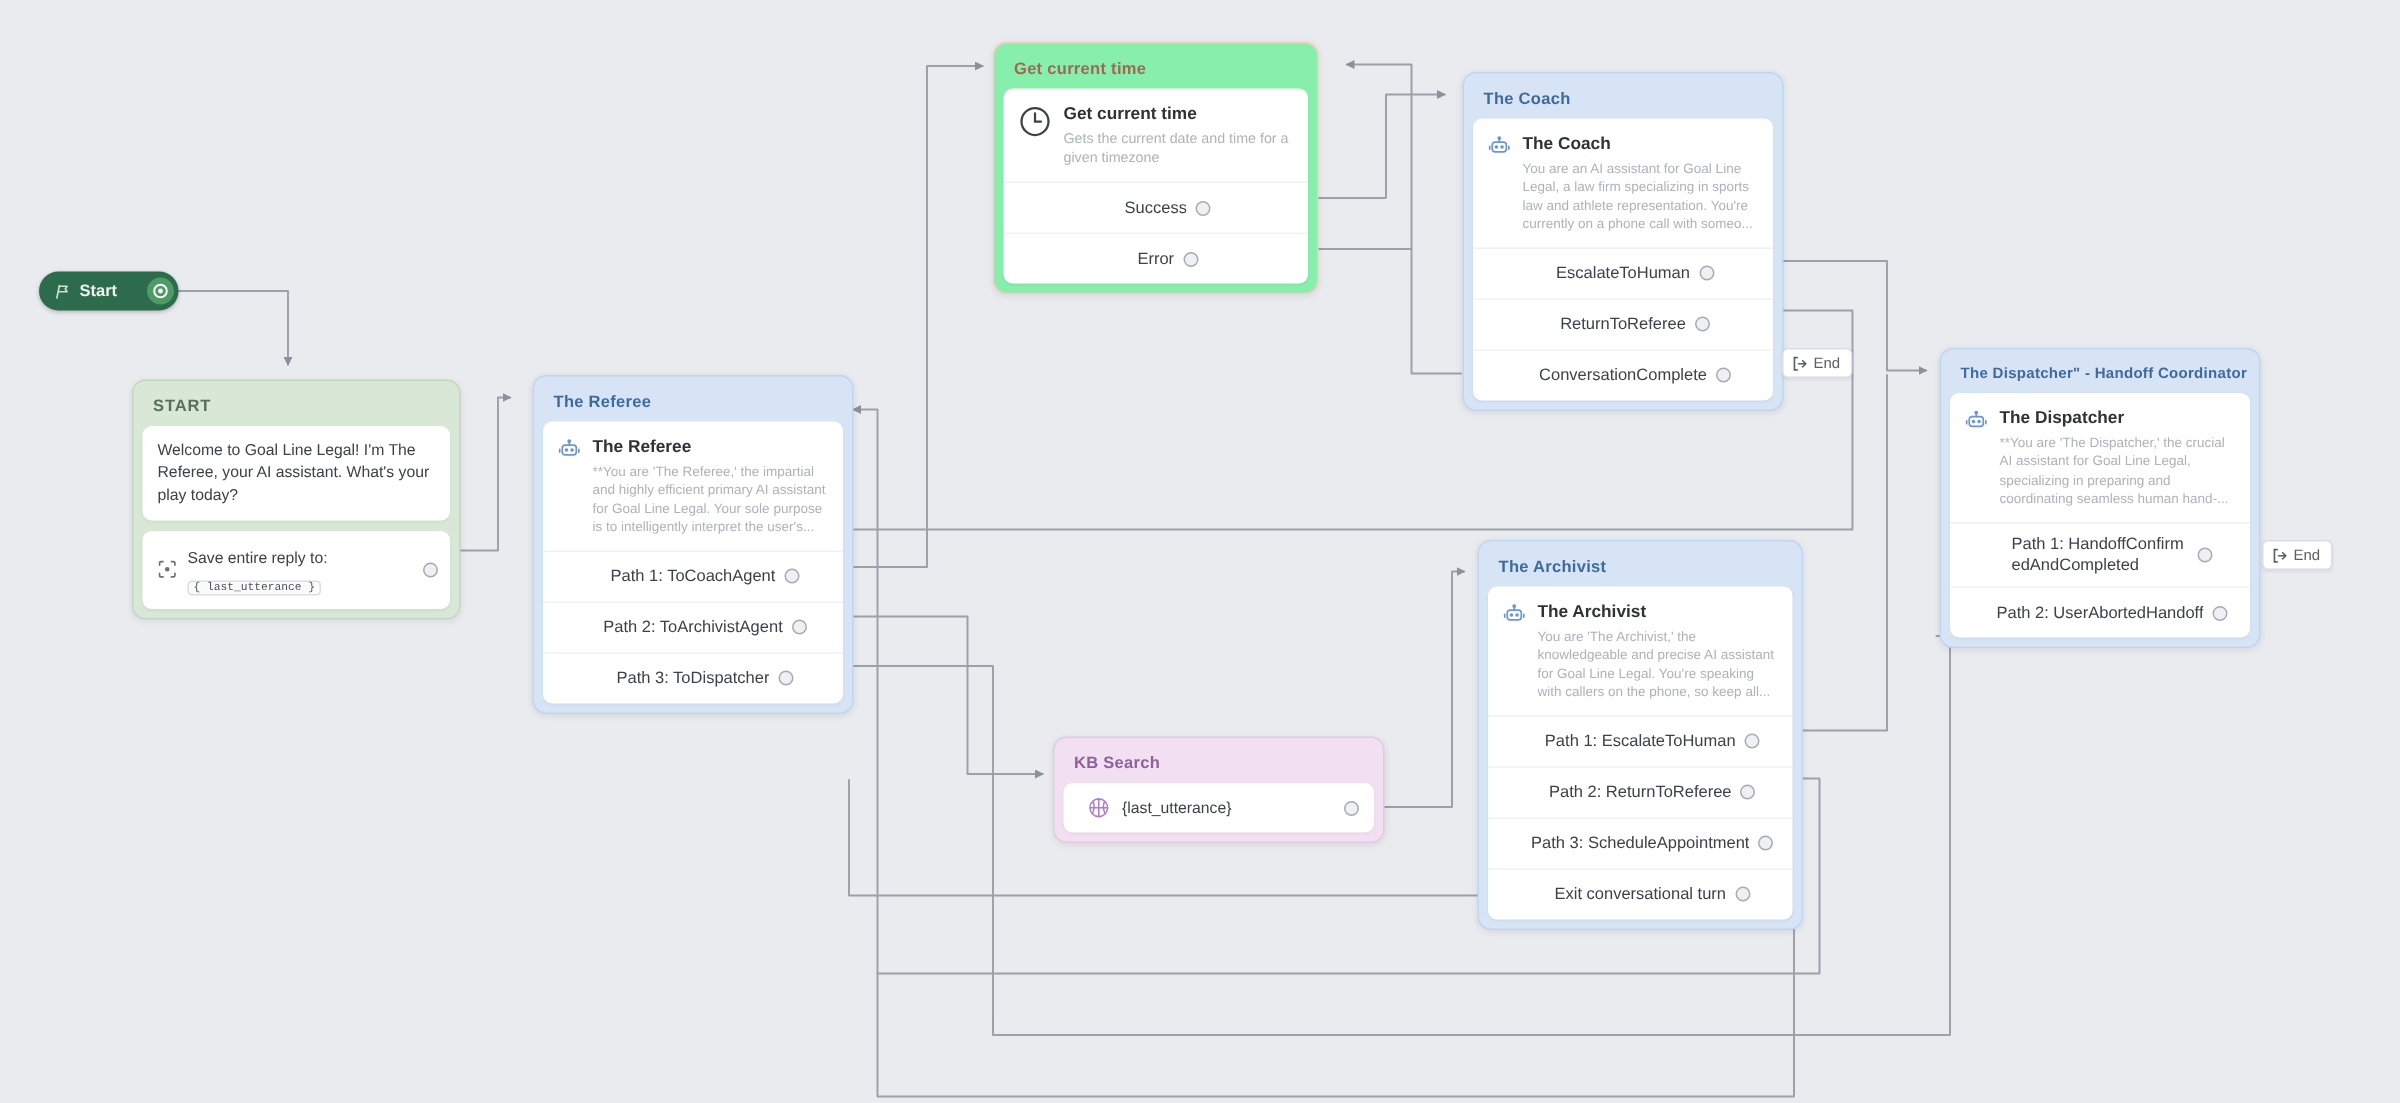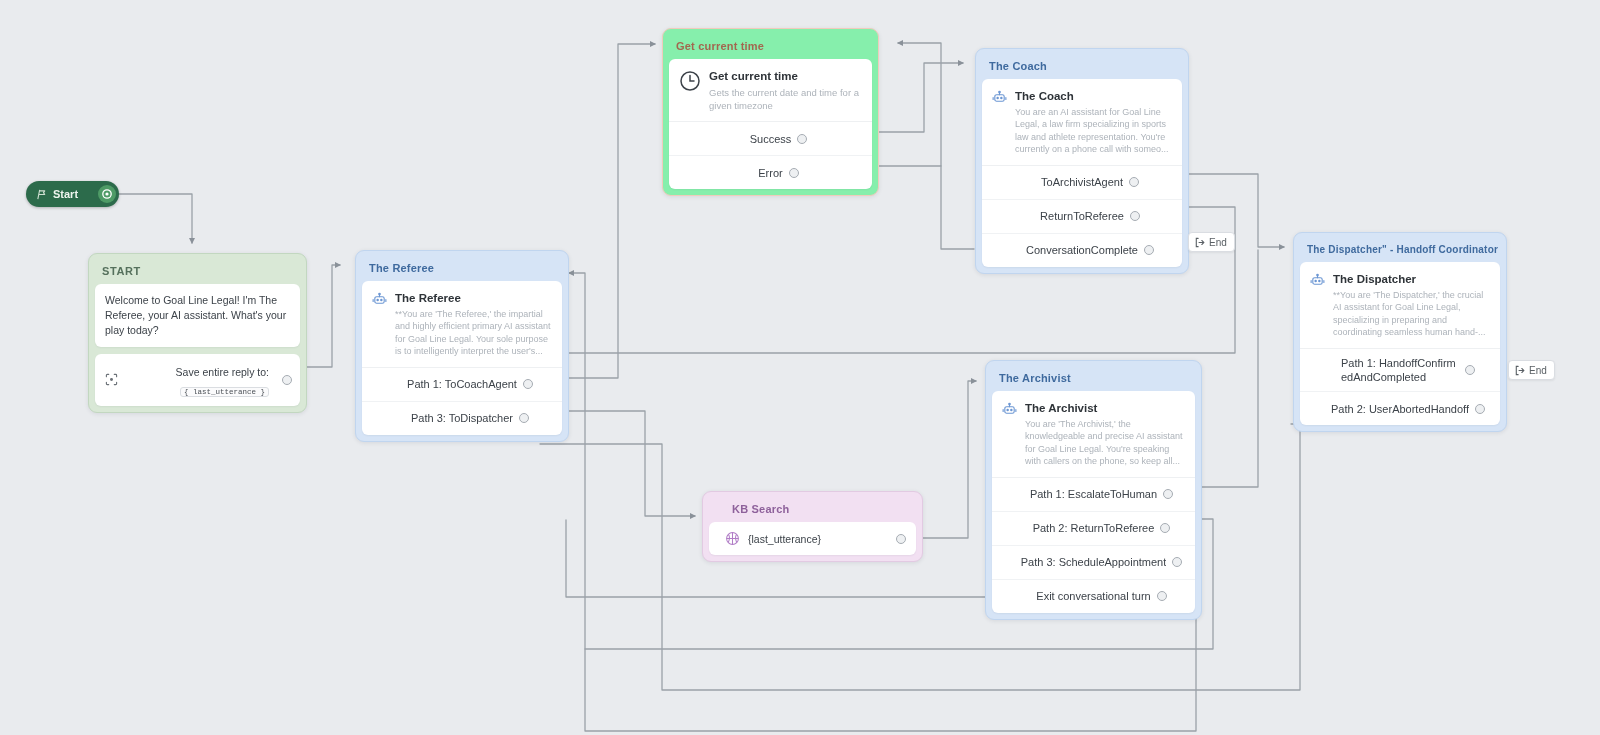--- a/index.html
+++ b/index.html
@@ -7,35 +7,35 @@
   svg.wires{position:absolute;left:0;top:0;z-index:1;}
   .node{position:absolute;z-index:3;border-radius:9px;padding:6px;box-shadow:0 1px 4px rgba(40,50,70,.10);}
   .node-blue{background:#d6e4f6;border:1px solid #c0d5ef;}
   .node-green{background:#d9e8d6;border:1px solid #c2d7c0;}
   .node-peach{background:#86efac;border:1px solid #efccbb;}
   .node-purple{background:#f2e0f2;border:1px solid #e2cae2;}
   .node-header{font-size:11px;font-weight:700;padding:5px 7px 7px 7px;letter-spacing:.2px;white-space:nowrap;overflow:hidden;}
   .node-blue .node-header{color:#3f6a9e;}
   .node-green .node-header{color:#55705c;letter-spacing:.6px;}
   .node-peach .node-header{color:#a2674f;}
-  .node-purple .node-header{color:#8e619b;margin-left:16px;}
+  .node-purple .node-header{color:#8e619b;}
   .card{background:#ffffff;border-radius:6px;box-shadow:0 1px 2px rgba(40,50,70,.06);}
   .agent-head{display:flex;gap:8px;padding:11px 10px 9px 10px;border-bottom:1px solid #eef0f2;}
   .agent-texts{flex:1;min-width:0;}
   .card-title{font-size:11.5px;font-weight:700;color:#2e3338;margin-bottom:4px;}
   .card-desc{font-size:9px;line-height:1.38;color:#adb3ba;overflow:hidden;}
   .desc-clamp{max-height:50px;}
   .row{display:flex;align-items:center;justify-content:center;padding:0 10px 0 26px;height:33px;font-size:11px;color:#3c4249;}
   .row + .row{border-top:1px solid #f0f2f4;}
   .row-label{overflow:hidden;}
   .row-multi{height:auto;padding-top:7px;padding-bottom:7px;line-height:1.3;}
   .port{flex:0 0 auto;width:8px;height:8px;border:1.5px solid #a6acb3;border-radius:50%;background:#eef0f2;margin-left:6px;}
   .msg-card{padding:9px 10px;font-size:10.5px;line-height:1.42;color:#3c4249;margin-bottom:7px;}
   .action-card{display:flex;align-items:center;gap:7px;padding:8px 8px 8px 10px;}
-  .action-texts{flex:1;text-align:right;}
+  .action-texts{flex:1;}
   .action-label{font-size:10.5px;color:#3c4249;}
   .action-var{display:inline-block;margin-top:2px;font-family:Liberation Mono, monospace;font-size:7.5px;color:#4a4f55;border:1px solid #dadde1;border-radius:3px;padding:0 3px;background:#fbfbfc;}
   .start-pill{position:absolute;left:26px;top:181px;width:80px;height:26px;z-index:4;background:#2c6b4b;border-radius:13px;display:flex;align-items:center;gap:6px;padding:0 3px 0 10px;box-shadow:0 1px 3px rgba(0,0,0,.25);}
   .start-pill .pill-label{color:#eef5ef;font-size:11px;font-weight:700;flex:1;}
   .pill-target{width:18px;height:18px;border-radius:50%;background:#4e9b66;display:flex;align-items:center;justify-content:center;}
   .end-badge{position:absolute;z-index:4;height:18px;background:#ffffff;border:1px solid #dadde2;border-radius:4px;display:flex;align-items:center;gap:4px;padding:0 7px 0 5px;box-shadow:0 1px 2px rgba(40,50,70,.08);}
   .end-badge span{font-size:10px;color:#5a6065;}
   .kb-card{display:flex;align-items:center;gap:8px;padding:9px 10px 9px 16px;}
   .kb-query{flex:1;font-size:10.5px;color:#3c4249;}
 </style>
@@ -144,21 +144,21 @@
               <circle cx="6" cy="8.5" r="0.7" fill="#6b96d3"></circle>
               <circle cx="10" cy="8.5" r="0.7" fill="#6b96d3"></circle>
           </g>
         </svg>
         <span class="agent-texts">
           <div class="card-title">The Coach</div>
           <div class="card-desc desc-clamp">You are an AI assistant for Goal Line Legal, a law firm specializing in sports law and athlete representation. You're currently on a phone call with someo...</div>
         </span>
       </div>
       <div class="row">
-        <span class="row-label">ToArchivistAgent</span>
+        <span class="row-label">EscalateToHuman</span>
         <span class="port"></span>
       </div>
       <div class="row">
         <span class="row-label">ReturnToReferee</span>
         <span class="port"></span>
       </div>
       <div class="row">
         <span class="row-label">ConversationComplete</span>
         <span class="port"></span>
       </div>
@@ -179,20 +179,24 @@
               <circle cx="10" cy="8.5" r="0.7" fill="#6b96d3"></circle>
           </g>
         </svg>
         <span class="agent-texts">
           <div class="card-title">The Referee</div>
           <div class="card-desc desc-clamp">**You are 'The Referee,' the impartial and highly efficient primary AI assistant for Goal Line Legal. Your sole purpose is to intelligently interpret the user's...</div>
         </span>
       </div>
       <div class="row">
         <span class="row-label">Path 1: ToCoachAgent</span>
+        <span class="port"></span>
+      </div>
+      <div class="row">
+        <span class="row-label">Path 2: ToArchivistAgent</span>
         <span class="port"></span>
       </div>
       <div class="row">
         <span class="row-label">Path 3: ToDispatcher</span>
         <span class="port"></span>
       </div>
     </div>
   </div>
 
   <div class="node node-purple" style="left:702px;top:491px;width:207px;">

